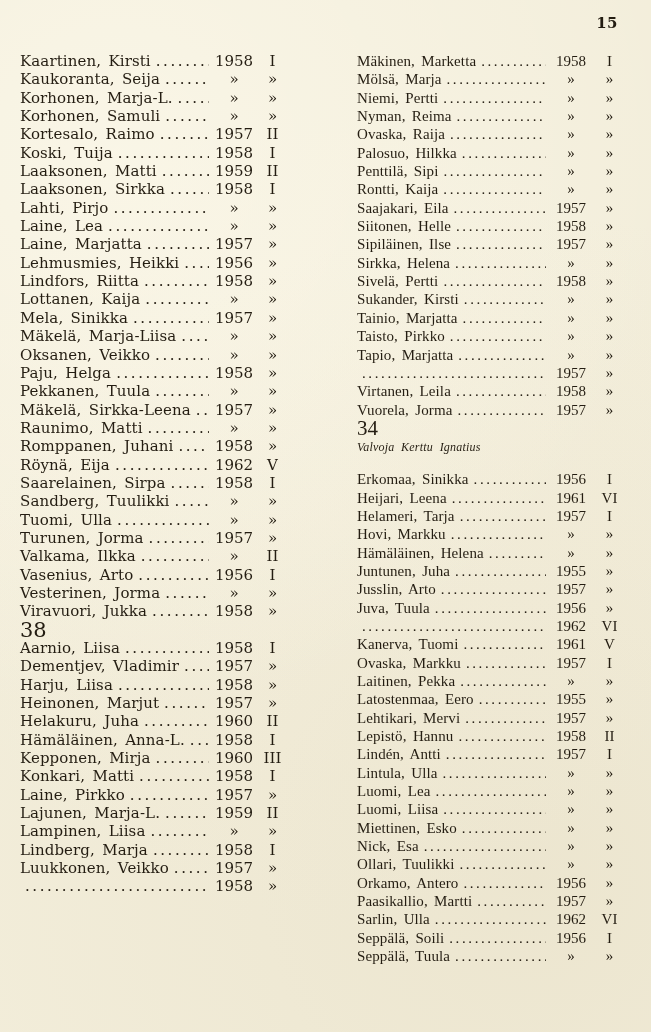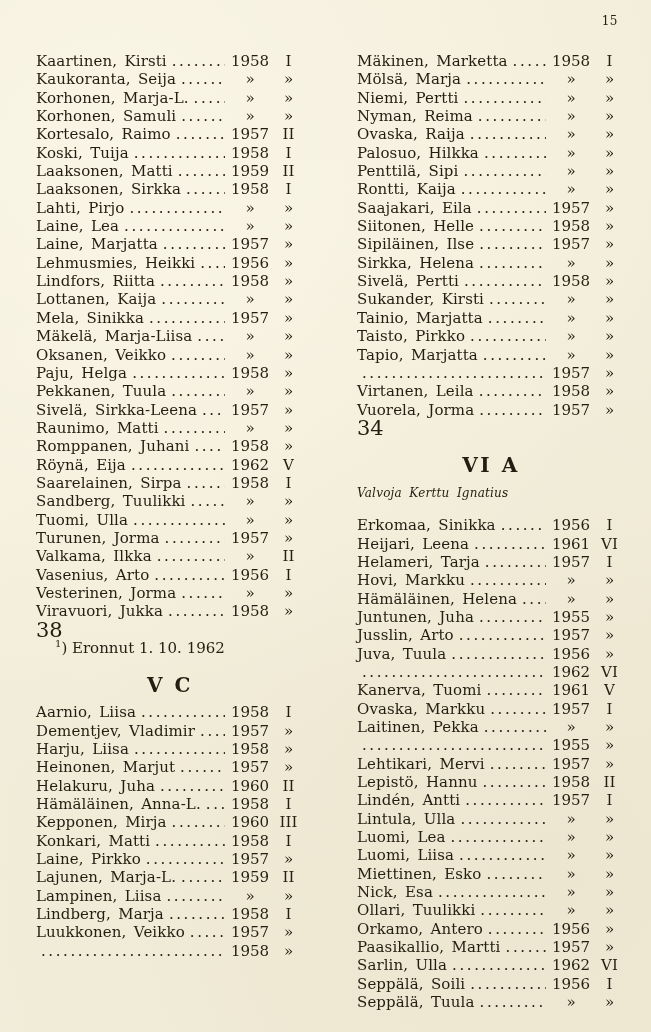--- a/index.html
+++ b/index.html
@@ -13,25 +13,25 @@
     background-color: #f3eedb;
     background-image:
       radial-gradient(circle at 18% 15%, rgba(255,252,240,0.55), rgba(255,252,240,0) 55%),
       radial-gradient(circle at 82% 85%, rgba(200,185,145,0.16), rgba(200,185,145,0) 65%),
       radial-gradient(circle at 50% 50%, rgba(248,243,226,0.4), rgba(248,243,226,0) 70%);
     color: #241d12;
     overflow: hidden;
   }
   .page-number {
     position: absolute; top: 14px; right: 33px;
-    font-size: 12px; font-weight: normal; letter-spacing: 0.5px;
+    font-size: 15px; font-weight: bold; letter-spacing: 0.5px;
   }
   .col { position: absolute; top: 52px; width: 268px; }
-  #col-left  { left: 36px; }
-  #col-right { left: 357px; }
+  #col-left  { left: 20px; }
+  #col-right { left: 357px; font-family: Liberation Serif, serif; }
 
   .row {
     display: flex; align-items: baseline;
     height: 18.35px; line-height: 18.35px;
     font-size: 15px; white-space: nowrap;
   }
   .name   { flex: 0 0 auto; word-spacing: 2.5px; letter-spacing: 0.1px; }
   .leader { flex: 1 1 0; min-width: 0; overflow: hidden; letter-spacing: 2.6px; margin: 0 2px 0 5px; }
   .year   { flex: 0 0 46px; text-align: center; }
   .cls    { flex: 0 0 31px; text-align: center; }
@@ -164,21 +164,21 @@
         <span class="year">1958</span>
         <span class="cls">»</span>
       </div>
       <div class="row">
         <span class="name">Pekkanen, Tuula</span>
         <span class="leader">............................................................</span>
         <span class="year">»</span>
         <span class="cls">»</span>
       </div>
       <div class="row">
-        <span class="name">Sivelä, Sirkka-Leena</span>
+        <span class="name">Mäkelä, Sirkka-Leena</span>
         <span class="leader">............................................................</span>
         <span class="year">1957</span>
         <span class="cls">»</span>
       </div>
       <div class="row">
         <span class="name">Raunimo, Matti</span>
         <span class="leader">............................................................</span>
         <span class="year">»</span>
         <span class="cls">»</span>
       </div>
@@ -236,22 +236,20 @@
         <span class="year">»</span>
         <span class="cls">»</span>
       </div>
       <div class="row">
         <span class="name">Viravuori, Jukka</span>
         <span class="leader">............................................................</span>
         <span class="year">1958</span>
         <span class="cls">»</span>
       </div>
       <div class="count-line">38</div>
-      <div class="footnote"><sup>1</sup>) Eronnut 1. 10. 1962</div>
-      <div class="class-heading">V C</div>
       <div class="row">
         <span class="name">Aarnio, Liisa</span>
         <span class="leader">............................................................</span>
         <span class="year">1958</span>
         <span class="cls">I</span>
       </div>
       <div class="row">
         <span class="name">Dementjev, Vladimir</span>
         <span class="leader">............................................................</span>
         <span class="year">1957</span>
@@ -443,21 +441,20 @@
         <span class="year">1958</span>
         <span class="cls">»</span>
       </div>
       <div class="row">
         <span class="name">Vuorela, Jorma</span>
         <span class="leader">............................................................</span>
         <span class="year">1957</span>
         <span class="cls">»</span>
       </div>
       <div class="count-line">34</div>
-      <div class="class-heading">VI A</div>
       <div class="supervisor">Valvoja Kerttu Ignatius</div>
       <div class="row">
         <span class="name">Erkomaa, Sinikka</span>
         <span class="leader">............................................................</span>
         <span class="year">1956</span>
         <span class="cls">I</span>
       </div>
       <div class="row">
         <span class="name">Heijari, Leena</span>
         <span class="leader">............................................................</span>
@@ -517,20 +514,21 @@
         <span class="year">1957</span>
         <span class="cls">I</span>
       </div>
       <div class="row">
         <span class="name">Laitinen, Pekka</span>
         <span class="leader">............................................................</span>
         <span class="year">»</span>
         <span class="cls">»</span>
       </div>
       <div class="row">
+        <span class="name">Latostenmaa, Eero</span>
         <span class="leader">............................................................</span>
         <span class="year">1955</span>
         <span class="cls">»</span>
       </div>
       <div class="row">
         <span class="name">Lehtikari, Mervi</span>
         <span class="leader">............................................................</span>
         <span class="year">1957</span>
         <span class="cls">»</span>
       </div>

